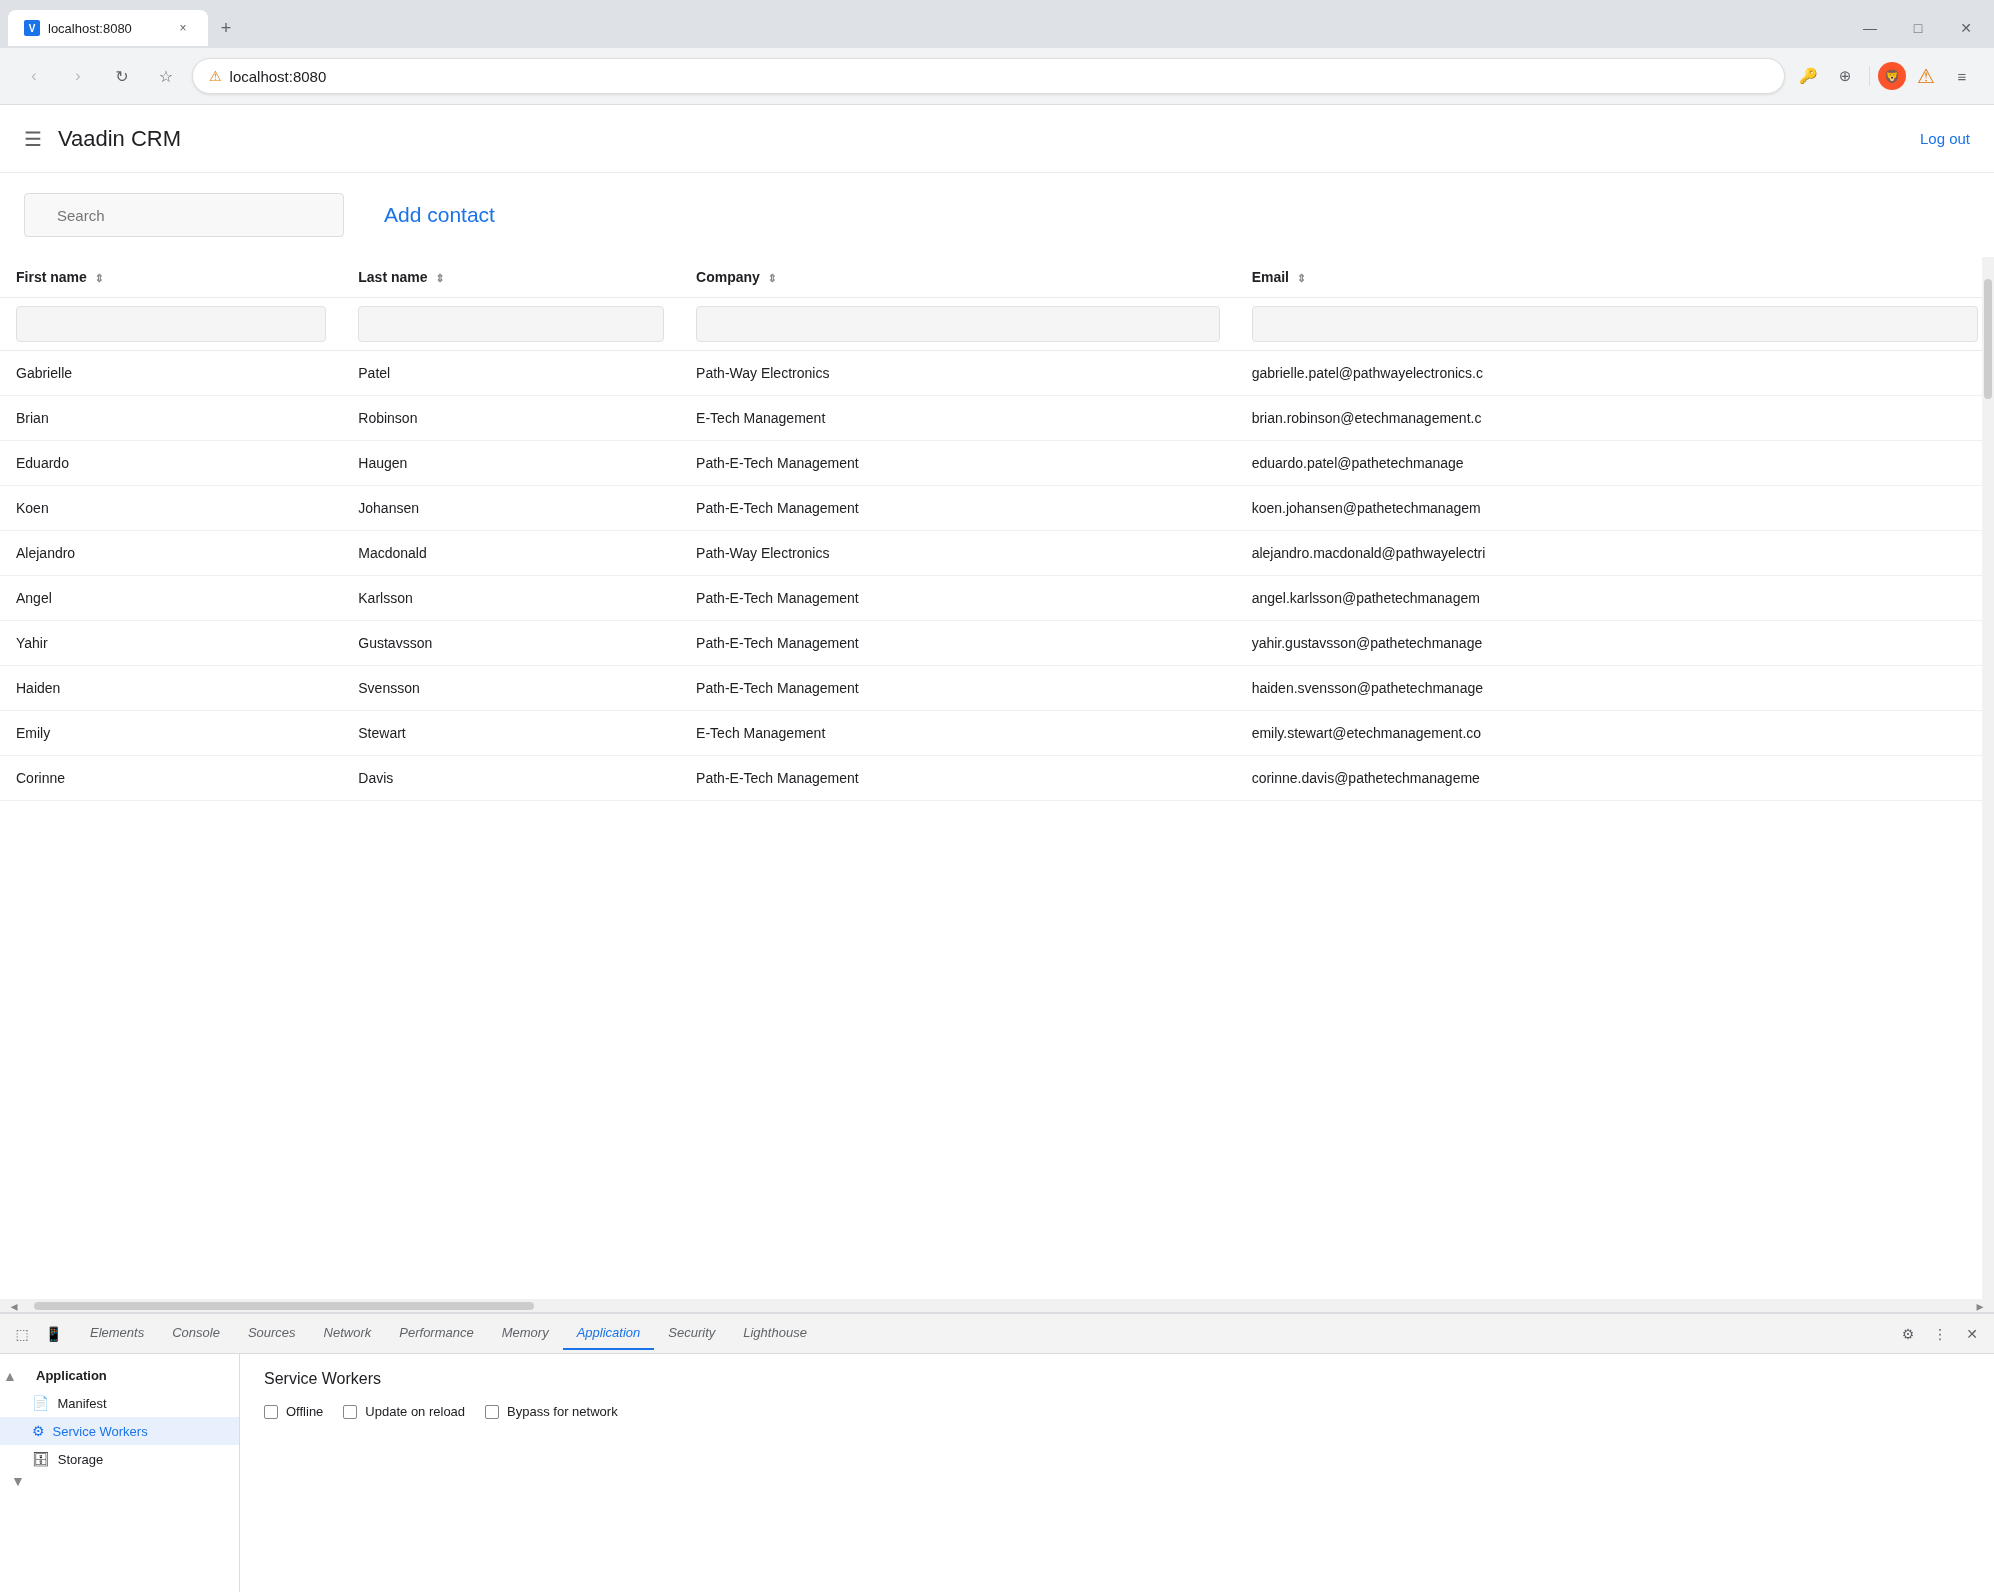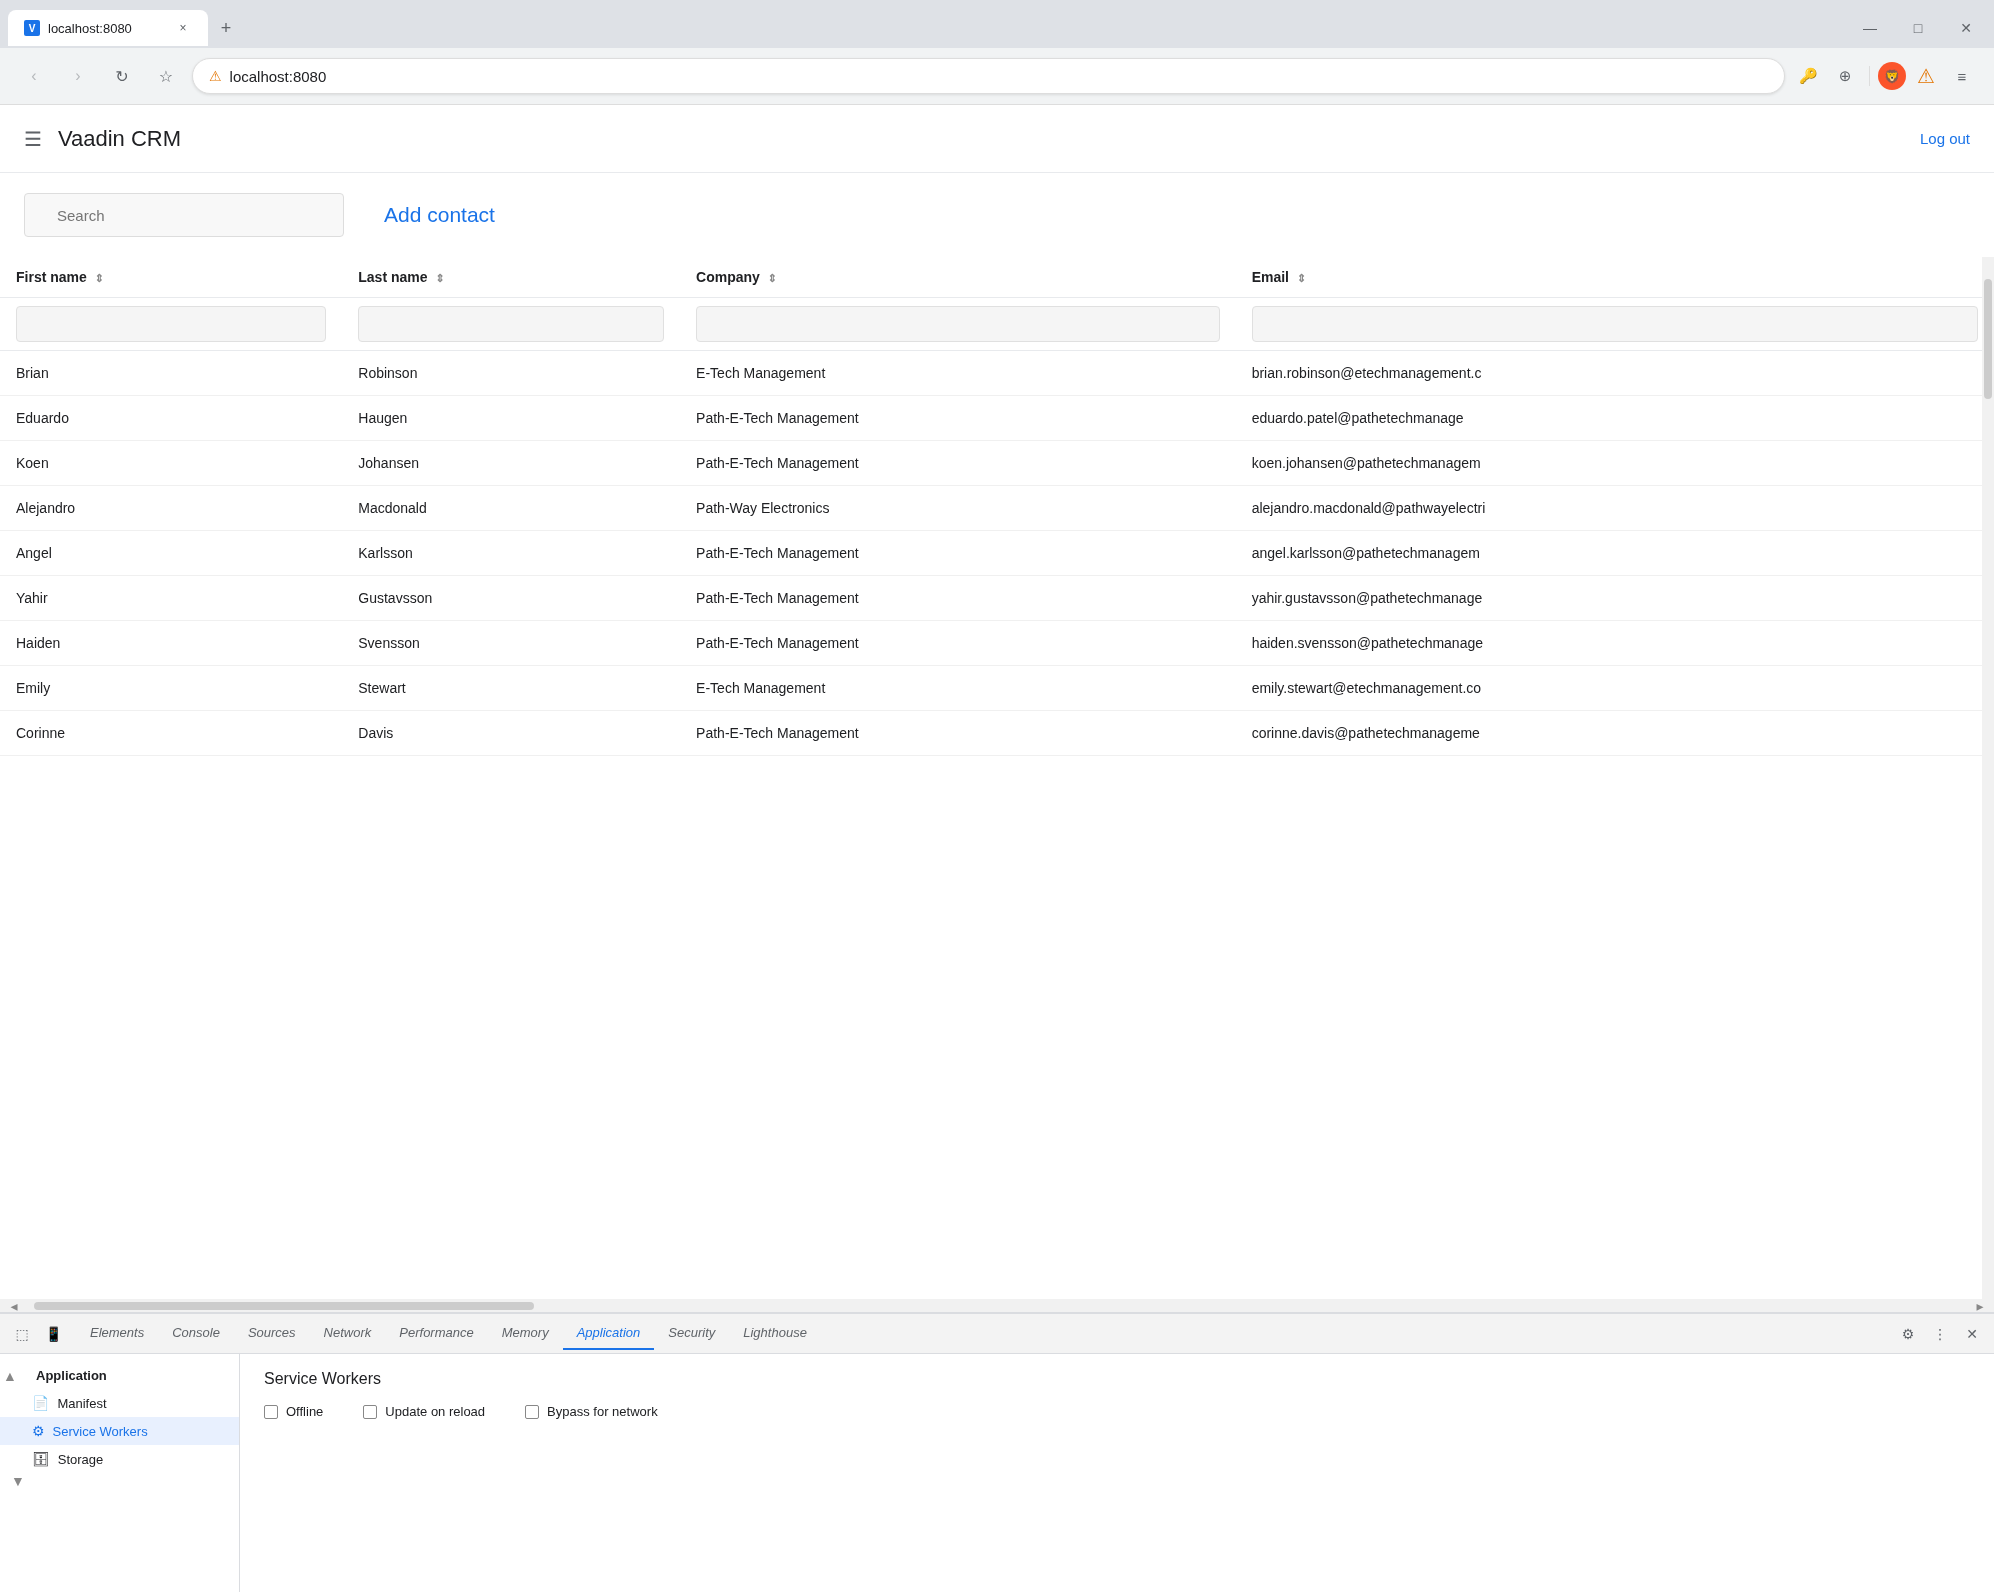--- a/index.html
+++ b/index.html
@@ -59,21 +59,21 @@
     .devtools-body { display: flex; flex: 1; overflow: hidden; }
     .devtools-sidebar { width: 240px; background: #fff; border-right: 1px solid #dadce0; overflow-y: auto; padding: 8px 0; }
     .devtools-sidebar-section { font-size: 13px; font-weight: 600; padding: 6px 16px; color: #202124; }
     .devtools-sidebar-item { display: flex; align-items: center; padding: 6px 16px 6px 32px; font-size: 13px; color: #202124; cursor: pointer; gap: 8px; }
     .devtools-sidebar-item.active { background: #e8f0fe; color: #1a73e8; }
     .devtools-sidebar-item .item-icon { font-size: 14px; }
     .sidebar-scroll-btn { width: 20px; display: flex; align-items: center; justify-content: center; color: #888; font-size: 14px; cursor: pointer; }
 
     .devtools-main { flex: 1; padding: 16px 24px; overflow-y: auto; }
     .devtools-main h2 { font-size: 16px; font-weight: 500; margin-bottom: 16px; color: #202124; }
-    .sw-options { display: flex; align-items: flex-start; gap: 40px; }
+    .sw-options { display: flex; align-items: flex-start; gap: 20px; }
     .sw-option { display: flex; align-items: center; gap: 8px; font-size: 13px; color: #202124; }
     .sw-checkbox { width: 14px; height: 14px; border: 1px solid #888; border-radius: 2px; background: #fff; cursor: pointer; }
 
     .app-content { display: flex; flex-direction: column; height: calc(1592px - 104px - 280px); }
     .main-content { flex: 1; overflow: hidden; display: flex; flex-direction: column; }
   </style>
 </head>
 <body>
 
 <div class="browser-chrome">
@@ -158,20 +158,26 @@
               </td>
             <td>
                 <div class="filter-input"></div>
               </td>
             <td>
                 <div class="filter-input"></div>
               </td>
           </tr>
         </thead>
         <tbody id="table-body">
+        <tr class="data-row">
+              <td>Gabrielle</td>
+              <td>Patel</td>
+              <td>Path-Way Electronics</td>
+              <td>gabrielle.patel@pathwayelectronics.c</td>
+            </tr>
             <tr class="data-row">
               <td>Brian</td>
               <td>Robinson</td>
               <td>E-Tech Management</td>
               <td>brian.robinson@etechmanagement.c</td>
             </tr>
             <tr class="data-row">
               <td>Eduardo</td>
               <td>Haugen</td>
               <td>Path-E-Tech Management</td>

